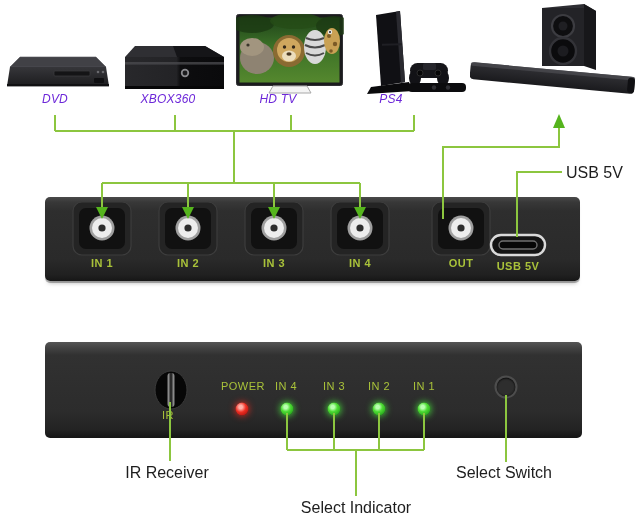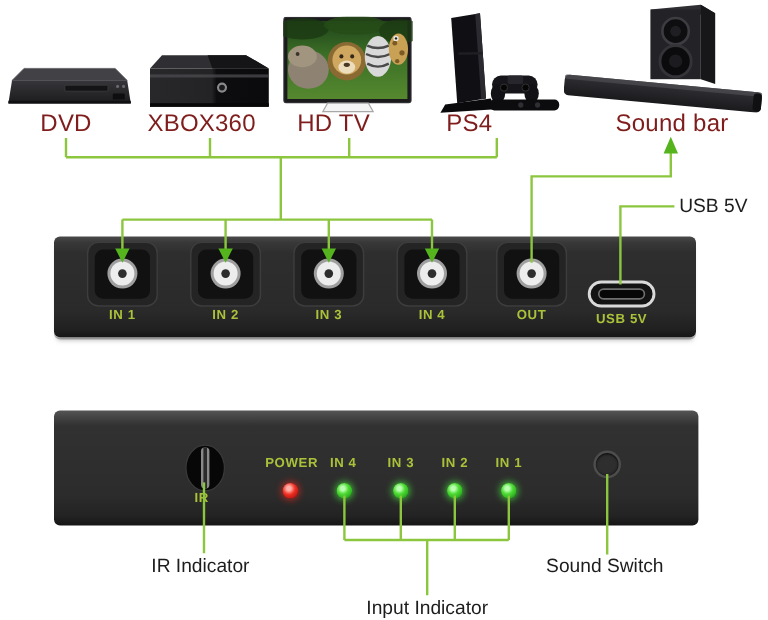--- a/index.html
+++ b/index.html
@@ -3,21 +3,21 @@
 <meta charset="utf-8">
 <style>
   html,body{margin:0;padding:0;background:#ffffff;}
   #stage{
     position:relative;width:640px;height:517px;background:#ffffff;overflow:hidden;
     font-family:"Liberation Sans",sans-serif;
   }
   .abs{position:absolute;}
   .dev-label{
     position:absolute;top:92px;transform:translateX(-50%);
-    font-size:20px;color:#7f1d1d;letter-spacing:.2px;white-space:nowrap;
+    font-size:12px;color:#6d28d9;letter-spacing:.2px;white-space:nowrap;font-style:italic;
   }
   .callout-label{
     position:absolute;font-size:16px;color:#1d1d1d;white-space:nowrap;
   }
   .centered{transform:translateX(-50%);}
   
   #back-panel{
     left:45px;top:197px;width:535px;height:84px;border-radius:5px;
     background:linear-gradient(180deg,#4a4a4a 0px,#383838 5px,#2e2e2e 14px,#2a2a2a 62px,#202020 78px,#161616 84px);
     box-shadow:0 2px 0 rgba(0,0,0,.25), 0 5px 4px -3px rgba(120,120,120,.55);
@@ -25,21 +25,21 @@
   .port-group{position:absolute;top:3px;width:64px;text-align:center;}
   .port-label{
     display:block;margin-top:0px;font-size:11px;font-weight:bold;color:#a9c23a;letter-spacing:.5px;
   }
   
   #front-panel{
     left:45px;top:342px;width:537px;height:96px;border-radius:5px;
     background:linear-gradient(180deg,#555 0px,#404040 7px,#313131 13px,#2c2c2c 70px,#232323 88px,#151515 96px);
   }
   .fp-label{
-    position:absolute;transform:translateX(-50%);font-size:11px;font-weight:bold;
+    position:absolute;transform:translateX(-50%);font-size:11px;font-weight:normal;
     color:#a9c23a;letter-spacing:.5px;white-space:nowrap;
   }
   .led{
     position:absolute;width:13px;height:13px;border-radius:50%;transform:translate(-50%,-50%);
   }
   .led.green{
     background:radial-gradient(circle at 40% 35%, #b9ffb0 0 15%, #4fdc35 40%, #27a81c 75%, #156312 100%);
     box-shadow:0 0 6px 1px rgba(70,220,60,.8);
   }
   .led.red{
@@ -162,21 +162,20 @@
       <rect x="0" y="0" width="165" height="17" rx="4" fill="url(#sbg)"></rect>
       <rect x="0" y="0" width="165" height="3.5" rx="1.7" fill="#48484e" opacity="0.8"></rect>
       <rect x="158" y="1" width="7" height="15" rx="3" fill="#101013"></rect>
     </g>
   </svg>
 
   <div class="dev-label" style="left:55px">DVD</div>
   <div class="dev-label" style="left:168px">XBOX360</div>
   <div class="dev-label" style="left:278px">HD TV</div>
   <div class="dev-label" style="left:391px">PS4</div>
-  <div class="dev-label" style="left:560px">Sound bar</div>
 
   <div id="back-panel" class="abs">
 
     <div class="port-group" style="left:25px">
       <svg width="64" height="57" viewBox="0 0 64 57">
         <rect x="3" y="2" width="58" height="53" rx="9" fill="#242424" stroke="#3d3d3d" stroke-width="1.2"></rect>
         <rect x="9" y="8" width="46" height="41" rx="7" fill="#111111"></rect>
         <circle cx="32" cy="28" r="12.5" fill="#9f9f9f"></circle>
         <circle cx="32" cy="28" r="10" fill="#ededed"></circle>
         <circle cx="32" cy="28" r="3.6" fill="#2d2d2d"></circle>
@@ -206,21 +205,21 @@
     <div class="port-group" style="left:283px">
       <svg width="64" height="57" viewBox="0 0 64 57">
         <rect x="3" y="2" width="58" height="53" rx="9" fill="#242424" stroke="#3d3d3d" stroke-width="1.2"></rect>
         <rect x="9" y="8" width="46" height="41" rx="7" fill="#111111"></rect>
         <circle cx="32" cy="28" r="12.5" fill="#9f9f9f"></circle>
         <circle cx="32" cy="28" r="10" fill="#ededed"></circle>
         <circle cx="32" cy="28" r="3.6" fill="#2d2d2d"></circle>
       </svg>
       <span class="port-label">IN 4</span>
     </div>
-    <div class="port-group" style="left:366px">
+    <div class="port-group" style="left:384px">
       <svg width="64" height="57" viewBox="0 0 64 57">
         <rect x="3" y="2" width="58" height="53" rx="9" fill="#242424" stroke="#3d3d3d" stroke-width="1.2"></rect>
         <rect x="9" y="8" width="46" height="41" rx="7" fill="#111111"></rect>
         <circle cx="32" cy="28" r="12.5" fill="#9f9f9f"></circle>
         <circle cx="32" cy="28" r="10" fill="#ededed"></circle>
         <circle cx="32" cy="28" r="3.6" fill="#2d2d2d"></circle>
       </svg>
       <span class="port-label">OUT</span>
     </div>
 
@@ -254,23 +253,23 @@
     <div class="fp-label" style="left:334px;top:38px">IN 2</div>
     <div class="led green" style="left:334px;top:67px"></div>
 
     <div class="fp-label" style="left:379px;top:38px">IN 1</div>
     <div class="led green" style="left:379px;top:67px"></div>
 
     <div id="select-switch" style="left:461px;top:45px"></div>
   </div>
 
   <div class="callout-label" style="left:566px;top:164px">USB 5V</div>
-  <div class="callout-label centered" style="left:167px;top:464px">IR Indicator</div>
-  <div class="callout-label centered" style="left:356px;top:499px">Input Indicator</div>
-  <div class="callout-label centered" style="left:504px;top:464px">Sound Switch</div>
+  <div class="callout-label centered" style="left:167px;top:464px">IR Receiver</div>
+  <div class="callout-label centered" style="left:356px;top:499px">Select Indicator</div>
+  <div class="callout-label centered" style="left:504px;top:464px">Select Switch</div>
 
   <svg id="overlay" class="abs" width="640" height="517" viewBox="0 0 640 517">
     <g stroke="#8cc63f" stroke-width="2" fill="none">
       <path d="M55,115 V131 M175,115 V131 M291,115 V131 M414,115 V131"></path>
       <path d="M55,131 H414"></path>
       <path d="M234,131 V183"></path>
       <path d="M102,183 H360"></path>
       <path d="M102,183 V209 M188,183 V209 M274,183 V209 M360,183 V209"></path>
       <path d="M443,219 V147 H559 V127"></path>
       <path d="M517,237 V172 H562"></path>

